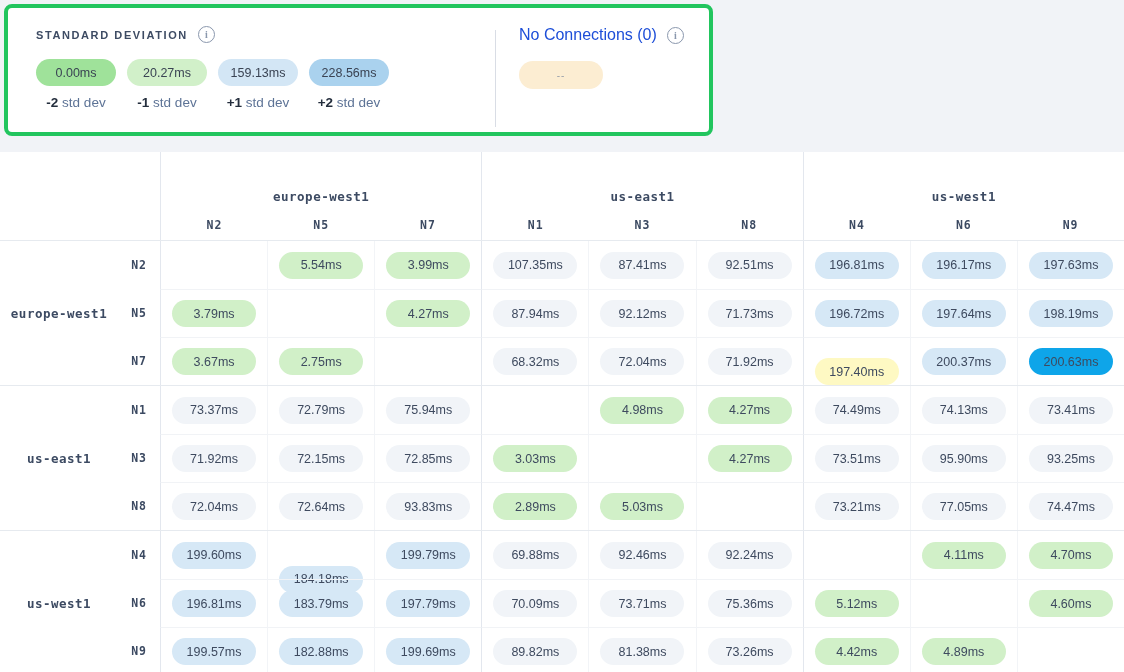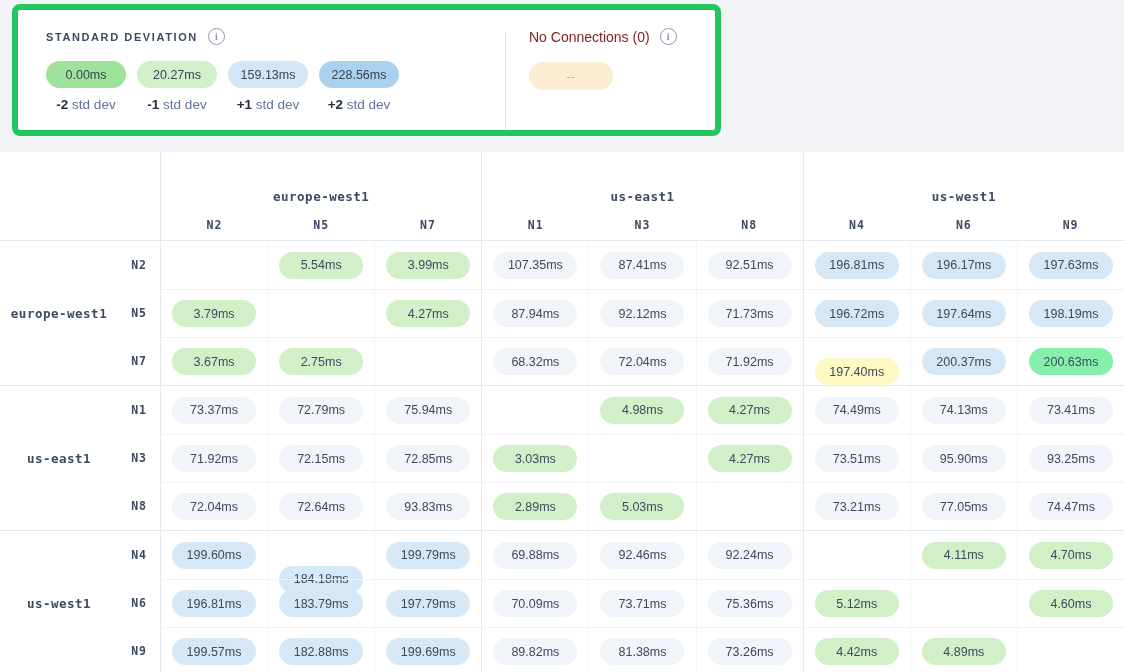--- a/index.html
+++ b/index.html
@@ -6,24 +6,24 @@
   body {
     width:1124px; height:672px;
     background:#f1f3f7;
     font-family:"Liberation Sans", sans-serif;
     overflow:hidden;
     position:relative;
   }
 
   
   .legend-card {
-    position:absolute; left:12px; top:4px;
+    position:absolute; left:4px; top:4px;
     width:709px; height:132px;
     background:#ffffff;
-    border:6px solid #22c55e;
+    border:4px solid #22c55e;
     border-radius:8px;
     box-sizing:border-box;
   }
   .legend-title-row { position:absolute; left:28px; top:18px; display:flex; align-items:center; gap:10px; }
   .legend-title { font-size:11px; font-weight:bold; letter-spacing:1.6px; color:#3d4b63; }
   .info-icon {
     width:17px; height:17px; box-sizing:border-box;
     border:1.5px solid #8a97ad; border-radius:50%;
     color:#8a97ad; font-size:10px; font-weight:bold;
     font-family:"Liberation Serif", serif;
@@ -35,21 +35,21 @@
   .stop-pill {
     min-width:80px; height:27px; border-radius:14px;
     display:flex; align-items:center; justify-content:center;
     font-size:12.5px; color:#3a4353; padding:0 8px; box-sizing:border-box;
   }
   .stop-label { font-size:13.5px; color:#5d7396; white-space:nowrap; }
   .stop-label b { color:#242e3d; font-weight:bold; }
   .legend-divider { position:absolute; left:487px; top:22px; height:97px; width:1px; background:#d9dde5; }
   .noconn { position:absolute; left:511px; top:18px; }
   .noconn-title-row { display:flex; align-items:center; gap:10px; }
-  .noconn-title { font-size:14px; color:#7f1d1d;text-align:right; }
+  .noconn-title { font-size:16px; color:#1d4ed8;text-align:right; }
   .noconn-pill {
     margin-top:17px; width:84px; height:28px; border-radius:14px;
     display:flex; align-items:center; justify-content:center;
     font-size:10px; letter-spacing:1px; color:#9aa1ab;
   }
 
   
   .matrix { position:absolute; left:0; top:152px; width:1124px; background:#ffffff; }
   .mono { font-family:"DejaVu Sans Mono", monospace; font-weight:bold; color:#3c4a62; }
 
@@ -229,21 +229,21 @@
         <div class="cell rt">
           <div class="cell-pill" style="background: rgb(241, 244, 248);">71.92ms</div>
         </div>
         <div class="cell gs rt">
           <div class="cell-pill" style="background: #fef9c3; margin-top: 20px;">197.40ms</div>
         </div>
         <div class="cell rt">
           <div class="cell-pill" style="background: rgb(214, 232, 246); text-align: center;">200.37ms</div>
         </div>
         <div class="cell rt">
-          <div class="cell-pill" style="background: #86efac;">200.63ms</div>
+          <div class="cell-pill" style="background: #0ea5e9;">200.63ms</div>
         </div>
       </div>
       <div class="row-group">
         <div class="region-label mono">us-east1</div>
         <div class="rowheader mono">N1</div>
         <div class="cell gs">
           <div class="cell-pill" style="background: rgb(241, 244, 248);">73.37ms</div>
         </div>
         <div class="cell">
           <div class="cell-pill" style="background: rgb(241, 244, 248);">72.79ms</div>

